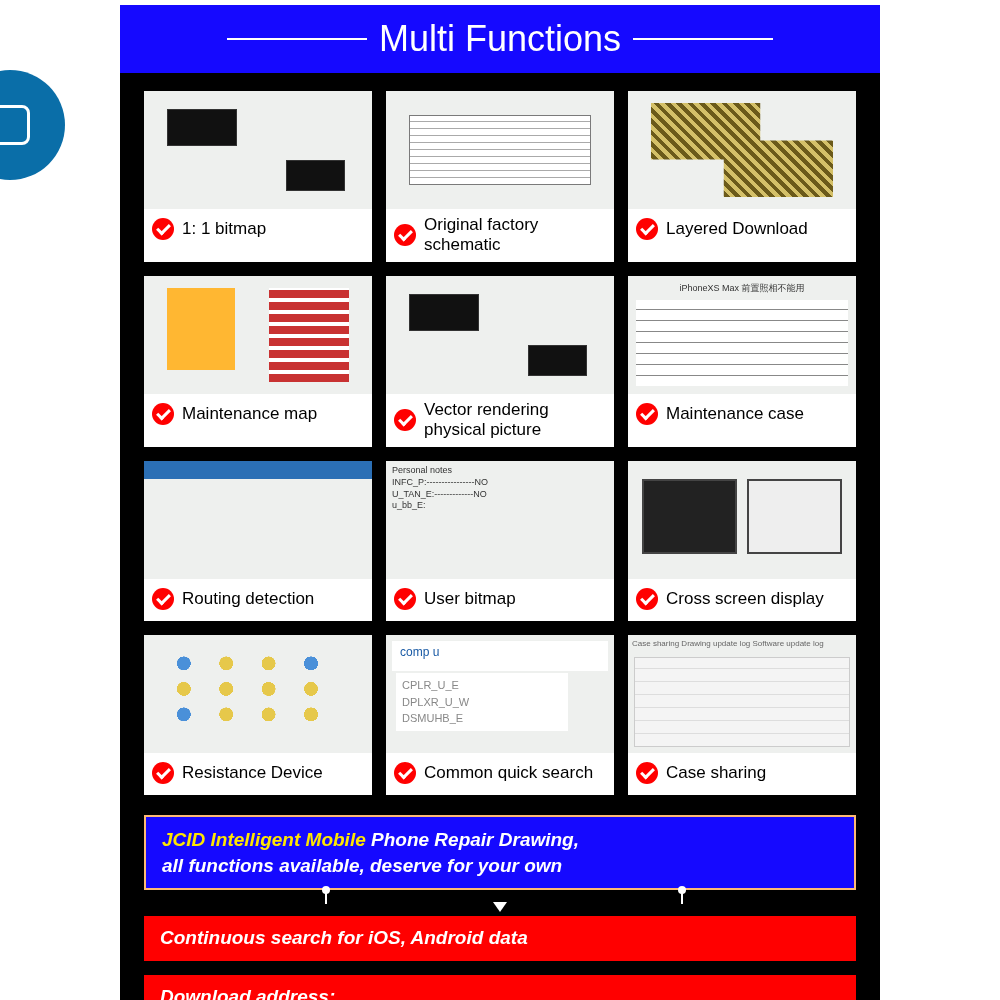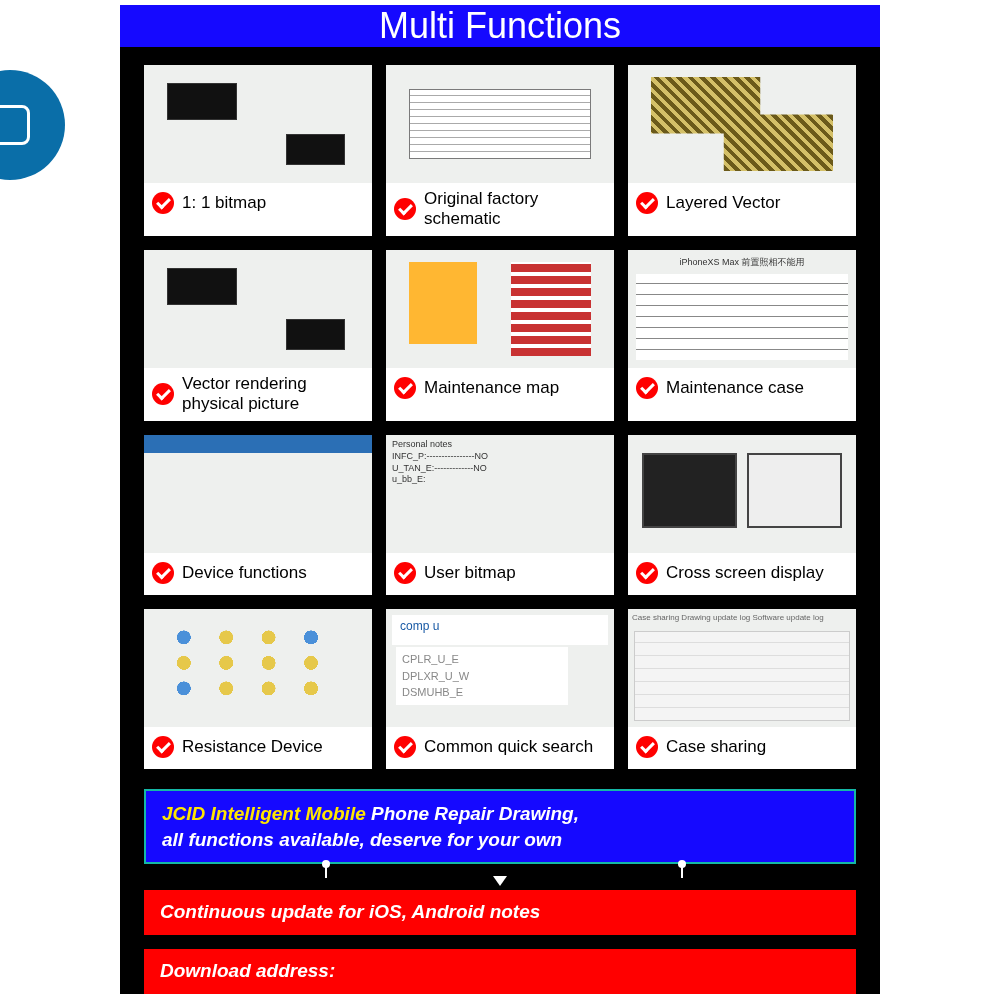--- a/index.html
+++ b/index.html
@@ -15,25 +15,24 @@
   }
   .page {
     width: 760px;
     background: #000;
     min-height: 980px;
     margin-top: 5px;
     position: relative;
   }
   .header-band {
     background: #1509ff;
-    height: 42px;
+    height: 68px;
     display: flex;
     align-items: center;
     justify-content: center;
-    flex-direction: column;
   }
   .header-title {
     color: #fff;
     font-size: 36px;
     font-weight: 400;
   }
   .header-line {
     height: 2px;
     width: 140px;
     background: #fff;
@@ -203,21 +202,21 @@
   }
   .sharing::after {
     content:""; position:absolute; left:6px; top:22px; right:6px; bottom:6px;
     background: repeating-linear-gradient(0deg,#f4f4f4,#f4f4f4 12px,#ddd 12px,#ddd 13px);
     border:1px solid #ccc;
   }
 
   .blue-box {
     margin: 6px 24px 0 24px;
     background: #1509ff;
-    border: 2px solid #14b8a6;
+    border: 2px solid #fdba74;
     padding: 10px 16px;
     color: #fff;
     font-size: 19px;
     font-style: italic;
     font-weight: 700;
     line-height: 1.35;
     text-align: left;
   }
   .blue-box .hl { color: #ffe600; }
   .connector-row {
@@ -282,49 +281,49 @@
         <div class="thumb schematic"></div>
         <div class="caption">
           <span class="check"></span>
           <span class="caption-text">Original factory schematic</span>
         </div>
       </div>
       <div class="card">
         <div class="thumb layered"></div>
         <div class="caption">
           <span class="check"></span>
-          <span class="caption-text">Layered Vector</span>
+          <span class="caption-text">Layered Download</span>
+        </div>
+      </div>
+      <div class="card">
+        <div class="thumb flowchart"></div>
+        <div class="caption">
+          <span class="check"></span>
+          <span class="caption-text">Maintenance map</span>
         </div>
       </div>
       <div class="card">
         <div class="thumb pcb"></div>
         <div class="caption">
           <span class="check"></span>
           <span class="caption-text">Vector rendering physical picture</span>
         </div>
       </div>
       <div class="card">
-        <div class="thumb flowchart"></div>
-        <div class="caption">
-          <span class="check"></span>
-          <span class="caption-text">Maintenance map</span>
-        </div>
-      </div>
-      <div class="card">
         <div class="thumb doc"></div>
         <div class="caption">
           <span class="check"></span>
           <span class="caption-text">Maintenance case</span>
         </div>
       </div>
       <div class="card">
         <div class="thumb detect"></div>
         <div class="caption">
           <span class="check"></span>
-          <span class="caption-text">Device functions</span>
+          <span class="caption-text">Routing detection</span>
         </div>
       </div>
       <div class="card">
         <div class="thumb notes"></div>
         <div class="caption">
           <span class="check"></span>
           <span class="caption-text">User bitmap</span>
         </div>
       </div>
       <div class="card">
@@ -363,20 +362,20 @@
   </div>
 
   <div class="connector-row">
     <div class="dot d1"></div>
       <div class="dot d2"></div>
     <div class="stem s1"></div>
       <div class="stem s2"></div>
     <div class="arrow"></div>
   </div>
 
-  <div class="red-box">Continuous update for iOS, Android notes</div>
+  <div class="red-box">Continuous search for iOS, Android data</div>
 
   <div class="red-box mt">
     <span>Download address:</span><br>
     
   </div>
 
 </div>
 
 </body></html>

